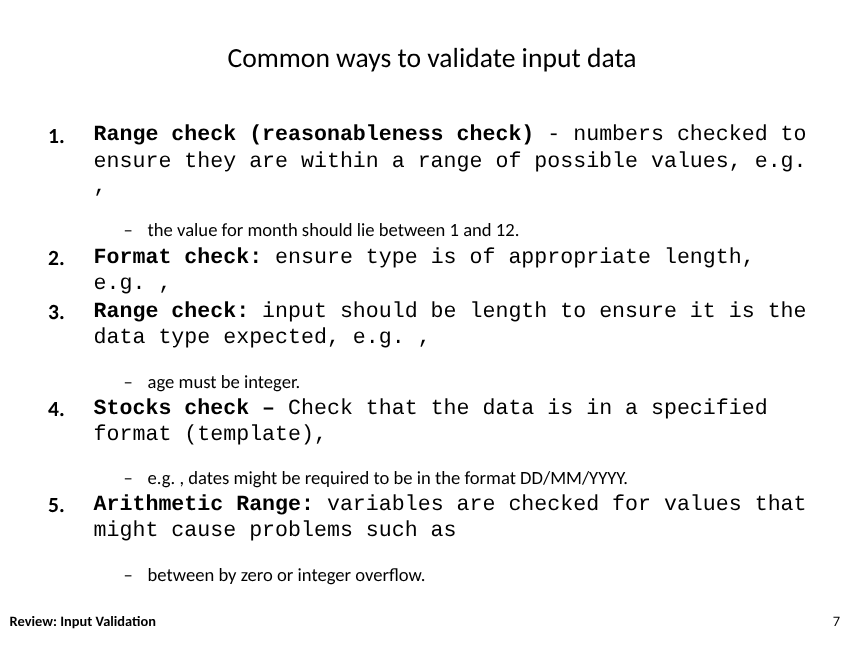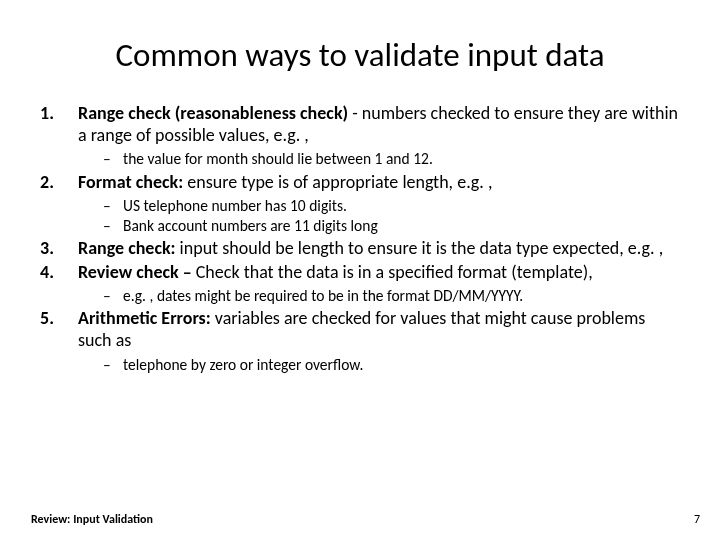--- a/index.html
+++ b/index.html
@@ -6,24 +6,24 @@
     body {
       width: 720px;
       height: 540px;
       background: #ffffff;
       font-family: Calibri, "Segoe UI", Arial, sans-serif;
       color: #000000;
       padding: 35px 40px 20px 40px;
       position: relative;
     }
     .title {
-      font-size: 33px;
+      font-size: 23px;
       font-weight: 400;
       text-align: center;
-      margin-bottom: 28px;
+      margin-bottom: 40px;
     }
     ol.main-list {
       list-style: none;
       counter-reset: item;
       padding-left: 0;
     }
     ol.main-list > li {
       counter-increment: item;
       position: relative;
       padding-left: 38px;
@@ -32,45 +32,46 @@
       margin-bottom: 2px;
     }
     ol.main-list > li::before {
       content: counter(item) ".";
       position: absolute;
       left: 0;
       font-weight: 700;
     }
     ol.main-list > li .item-text {
       display: block;
+      font-family: Liberation Mono, monospace;
     }
     ol.main-list > li .item-text .bold {
       font-weight: 700;
     }
     ul.sub-list {
       list-style: none;
       padding-left: 25px;
-      margin-top: 3px;
+      margin-top: 15px;
       margin-bottom: 3px;
     }
     ul.sub-list > li {
       position: relative;
       padding-left: 20px;
       font-size: 15.5px;
       line-height: 1.25;
     }
     ul.sub-list > li::before {
       content: "–";
       position: absolute;
       left: 0;
     }
     .footer {
       position: absolute;
       bottom: 14px;
-      left: 31px;
+      left: 8px;
       right: 20px;
       display: flex;
       justify-content: space-between;
       font-size: 12px;
       font-weight: 700;
     }
     .footer .page-num {
       font-weight: 400;
     }
   </style>
@@ -81,38 +82,37 @@
 
 <ol class="main-list">
   <li>
     <span class="item-text"><span class="bold">Range check (reasonableness check)</span><span> - numbers checked to ensure they are within a range of possible values, e.g. ,</span></span>
     <ul class="sub-list">
       <li>the value for month should lie between 1 and 12.</li>
     </ul>
   </li>
   <li>
     <span class="item-text"><span class="bold">Format check:</span><span>  ensure type is of appropriate length, e.g. ,</span></span>
+  </li>
+  <li>
+    <span class="item-text"><span class="bold">Range check:</span><span> input should be length to ensure it is the data type expected, e.g. ,</span></span>
     <ul class="sub-list">
-      <li>US telephone number has 10 digits.</li>
-      <li>Bank account numbers are 11 digits long</li>
+      <li>age must be integer.</li>
     </ul>
   </li>
   <li>
-    <span class="item-text"><span class="bold">Range check:</span><span> input should be length to ensure it is the data type expected, e.g. ,</span></span>
-  </li>
-  <li>
-    <span class="item-text"><span class="bold">Review check –</span><span> Check that the data is in a specified format (template),</span></span>
+    <span class="item-text"><span class="bold">Stocks check –</span><span> Check that the data is in a specified format (template),</span></span>
     <ul class="sub-list">
       <li>e.g. , dates might be required to be in the format DD/MM/YYYY.</li>
     </ul>
   </li>
   <li>
-    <span class="item-text"><span class="bold">Arithmetic Errors:</span><span> variables are checked for values that might cause problems such as</span></span>
+    <span class="item-text"><span class="bold">Arithmetic Range:</span><span> variables are checked for values that might cause problems such as</span></span>
     <ul class="sub-list">
-      <li>telephone by zero or integer overflow.</li>
+      <li>between by zero or integer overflow.</li>
     </ul>
   </li>
 </ol>
 
 <div class="footer">
   <span>Review: Input Validation</span>
   <span class="page-num">7</span>
 </div>
 
 </body></html>

